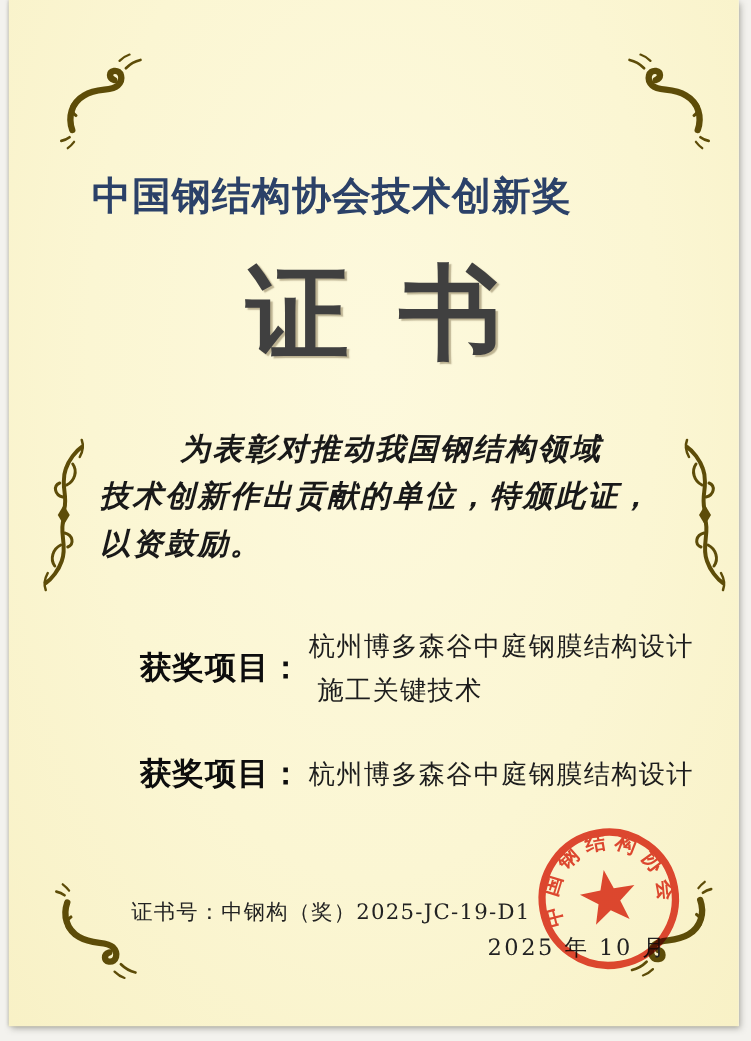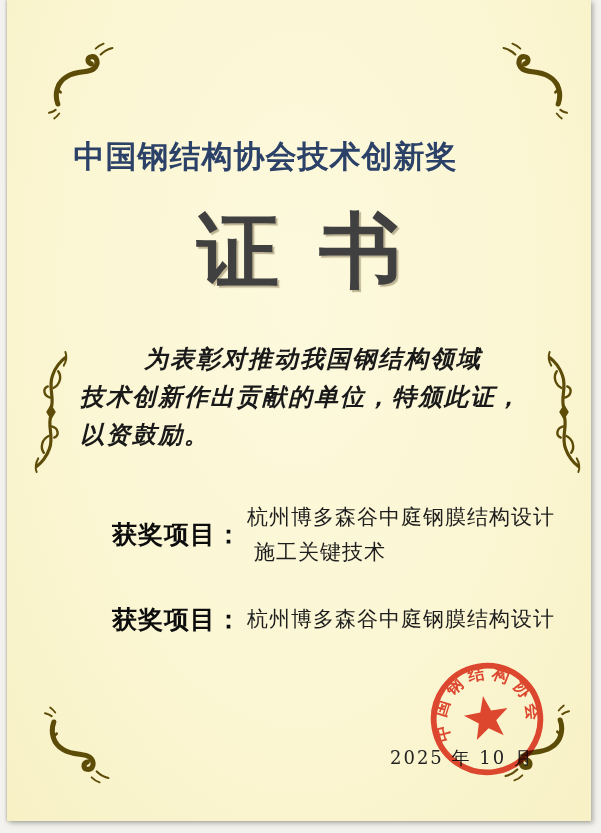--- a/index.html
+++ b/index.html
@@ -175,20 +175,23 @@
       <div>杭州博多森谷中庭钢膜结构设计</div>
       <div class="vline2">施工关键技术</div>
     </div>
   </div>
 
   <div class="award-row row-unit">
     <div class="label">获奖项目：</div>
     <div class="value">杭州博多森谷中庭钢膜结构设计</div>
   </div>
 
+  <div class="cert-no">
+    <span>证书号：</span><span>中钢构（奖）2025-JC-19-D1</span>
+  </div>
 
   <div class="date">2025 年 10 月</div>
 
   <div class="seal">
     <svg viewBox="0 0 130 130">
       <defs>
         <path id="sealArc" d="M25.5,79.4 A42,42 0 1 1 104.5,79.4" fill="none"></path>
       </defs>
       <circle cx="65" cy="65" r="55" fill="none" stroke="#df3a28" stroke-width="6"></circle>
       <polygon points="65,41 70.6,57.2 87.8,57.6 74.1,68 79.1,84.4 65,74.6 50.9,84.4 55.9,68 42.2,57.6 59.4,57.2" fill="#df3a28"></polygon>

